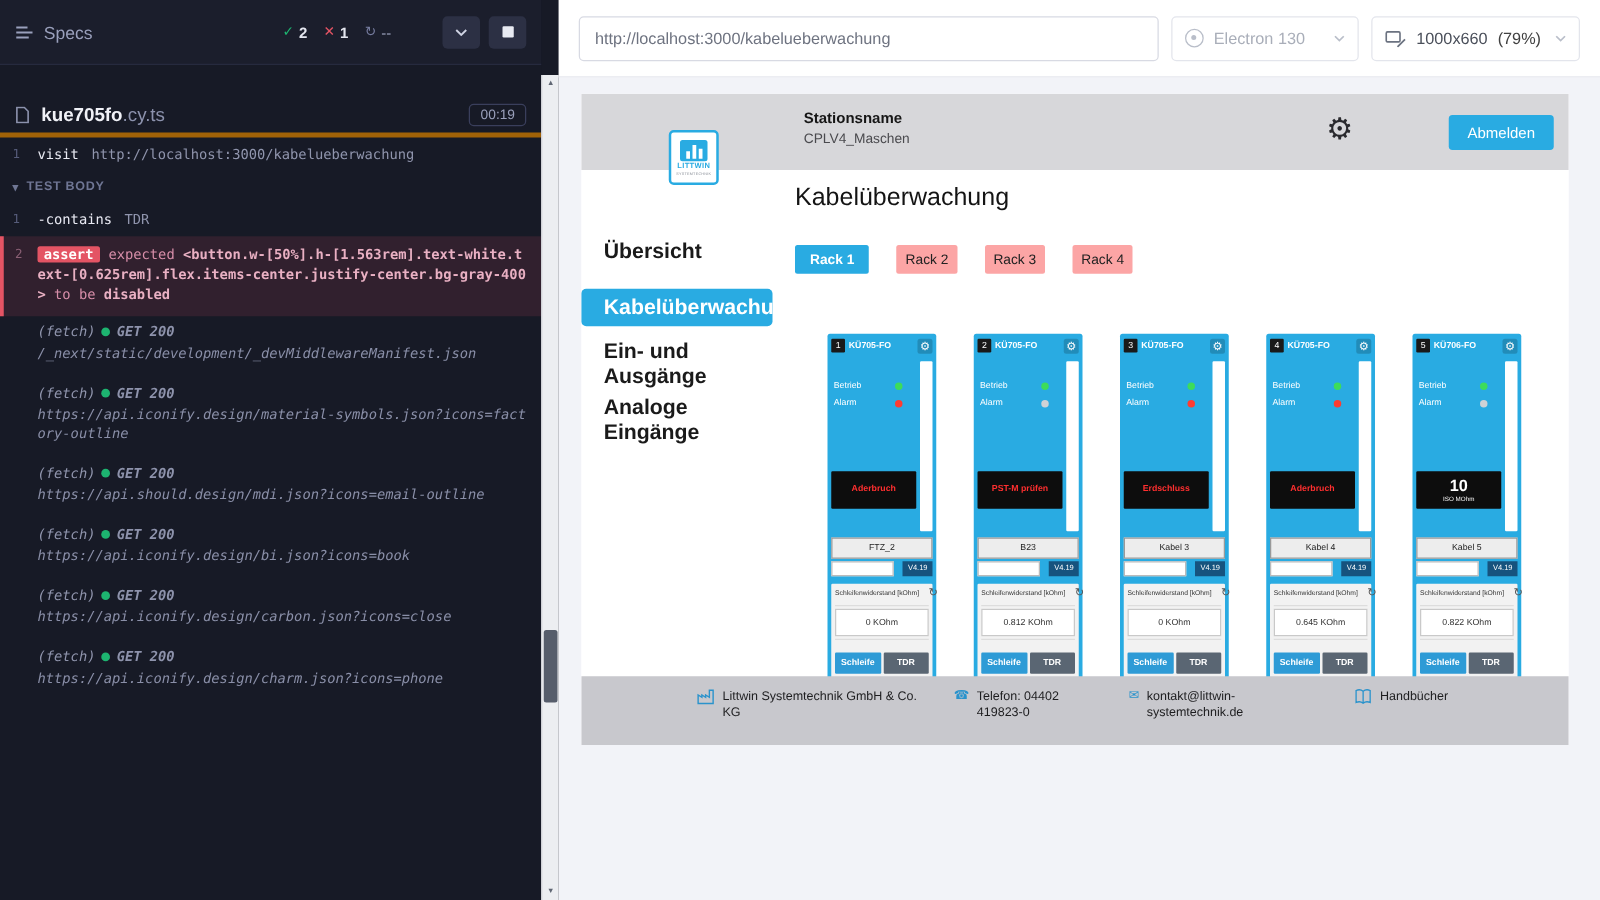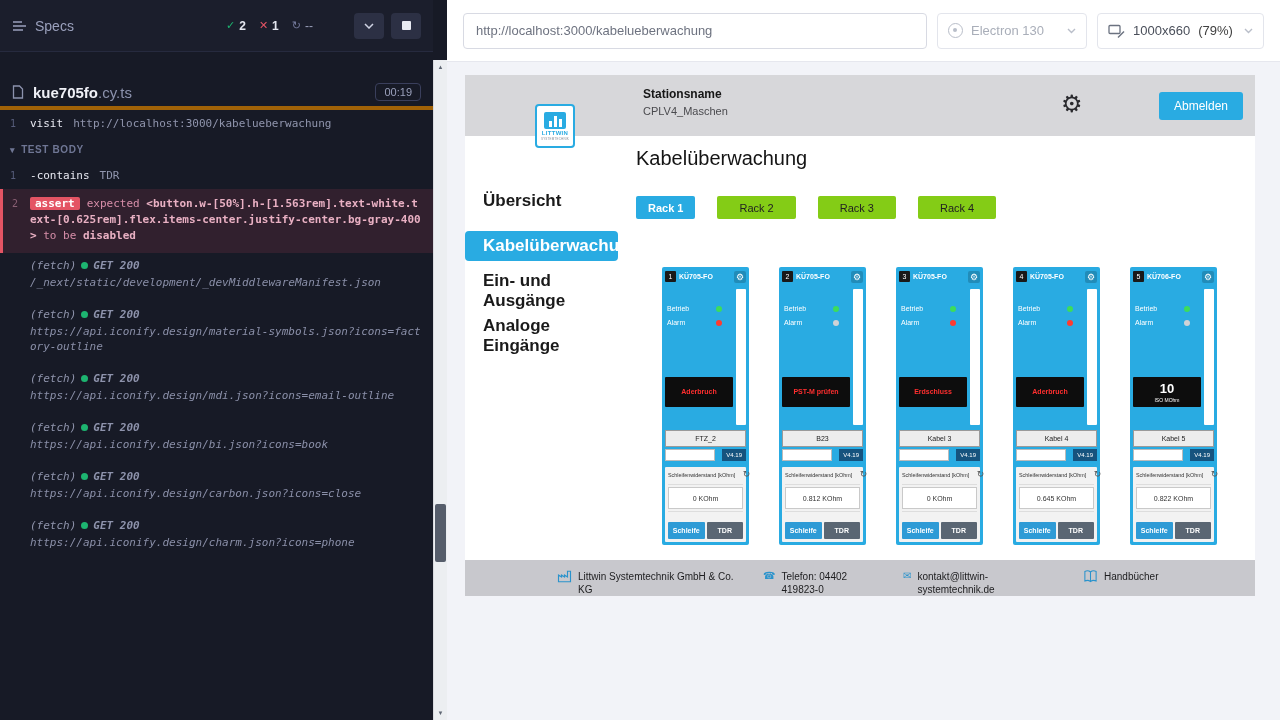--- a/index.html
+++ b/index.html
@@ -90,21 +90,21 @@
 
   .app-body{display:flex;height:460px;}
   .app-nav{width:155px;flex:none;padding-top:50px;}
   .nav-item{height:30px;display:flex;align-items:center;padding-left:18px;margin-bottom:15px;
     font-size:17px;font-weight:bold;color:#1a1a1a;cursor:pointer;}
   .nav-item.active{background:#29abe2;color:#fff;border-radius:4px;width:calc(100% - 2px);}
 
   .app-main{flex:1;padding:11px 0 0 16px;position:relative;}
   .main-title{font-size:20px;color:#141414;}
   .tabs{display:flex;gap:22px;margin-top:26px;}
-  .tab{height:23px;padding:0 22px;display:flex;align-items:center;font-size:11px;background:#84cc16;color:#222;
+  .tab{height:23px;padding:0 7px;display:flex;align-items:center;font-size:11px;background:#fca5a5;color:#222;
     border-radius:2px;cursor:pointer;}
   .tab.active{background:#29abe2;color:#fff;font-weight:bold;padding:0 12px;}
 
   .cards{display:flex;gap:30px;margin-top:48px;padding-left:26px;}
   .card{width:87px;height:278px;background:#29abe2;border-radius:2px;padding:3px;display:flex;flex-direction:column;flex:none;}
   .card-head{display:flex;align-items:center;height:13px;}
   .card-num{width:11px;height:11px;background:#191919;color:#fff;font-size:7px;display:flex;align-items:center;
     justify-content:center;border-radius:1px;flex:none;}
   .card-model{flex:1;font-size:7px;font-weight:bold;color:#fff;margin-left:3px;white-space:nowrap;}
   .card-gear{width:12px;height:12px;background:rgba(0,0,0,.18);border-radius:2px;color:#fff;font-size:9px;
@@ -132,21 +132,21 @@
   .refresh{font-size:9px;color:#555;line-height:9px;cursor:pointer;}
   .res-value-wrap{margin-top:5px;border-top:1px solid #ddd;border-bottom:1px solid #ddd;padding:2px 0;}
   .res-value{background:#fff;border:1px solid #c9c9c9;height:22px;display:flex;align-items:center;justify-content:center;
     font-size:7px;color:#333;}
   .card-btns{margin-top:auto;display:flex;gap:2px;height:17px;}
   .card-btns button{flex:1;border:none;color:#fff;font-size:7px;font-weight:bold;cursor:pointer;border-radius:1px;
     font-family:"Liberation Sans",sans-serif;padding:0;}
   .btn-schleife{background:#2e9bd6;}
   .btn-tdr{background:#5a6673;}
 
-  .app-footer{position:absolute;left:0;bottom:0;width:790px;height:36px;background:#c8c8cd;}
+  .app-footer{position:absolute;left:0;bottom:0;width:790px;height:55px;background:#c8c8cd;}
   .f-item{position:absolute;top:10px;display:flex;gap:6px;align-items:flex-start;font-size:10px;color:#1d1d1f;line-height:1.3;}
   .f-ico{color:#2a93cc;flex:none;margin-top:-1px;}
   .f-item.i1{left:92px;} .f-item.i1 .f-text{width:160px;}
   .f-item.i2{left:298px;} .f-item.i2 .f-text{width:104px;}
   .f-item.i3{left:438px;} .f-item.i3 .f-text{width:92px;}
   .f-item.i4{left:618px;cursor:pointer;} .f-item.i4 .f-text{white-space:nowrap;}
 </style>
 </head>
 <body>
 
@@ -225,21 +225,21 @@
             <i class="f-status">GET 200</i>
           </div>
         <div class="fetch-url">https://api.iconify.design/material-symbols.json?icons=factory-outline</div>
       </div>
       <div class="fetch">
         <div class="fetch-top">
             <i>(fetch)</i>
             <span class="g-dot"></span>
             <i class="f-status">GET 200</i>
           </div>
-        <div class="fetch-url">https://api.iconify.design/mdi.json?icons=email-outline</div>
+        <div class="fetch-url">https://api.should.design/mdi.json?icons=email-outline</div>
       </div>
       <div class="fetch">
         <div class="fetch-top">
             <i>(fetch)</i>
             <span class="g-dot"></span>
             <i class="f-status">GET 200</i>
           </div>
         <div class="fetch-url">https://api.iconify.design/bi.json?icons=book</div>
       </div>
       <div class="fetch">

